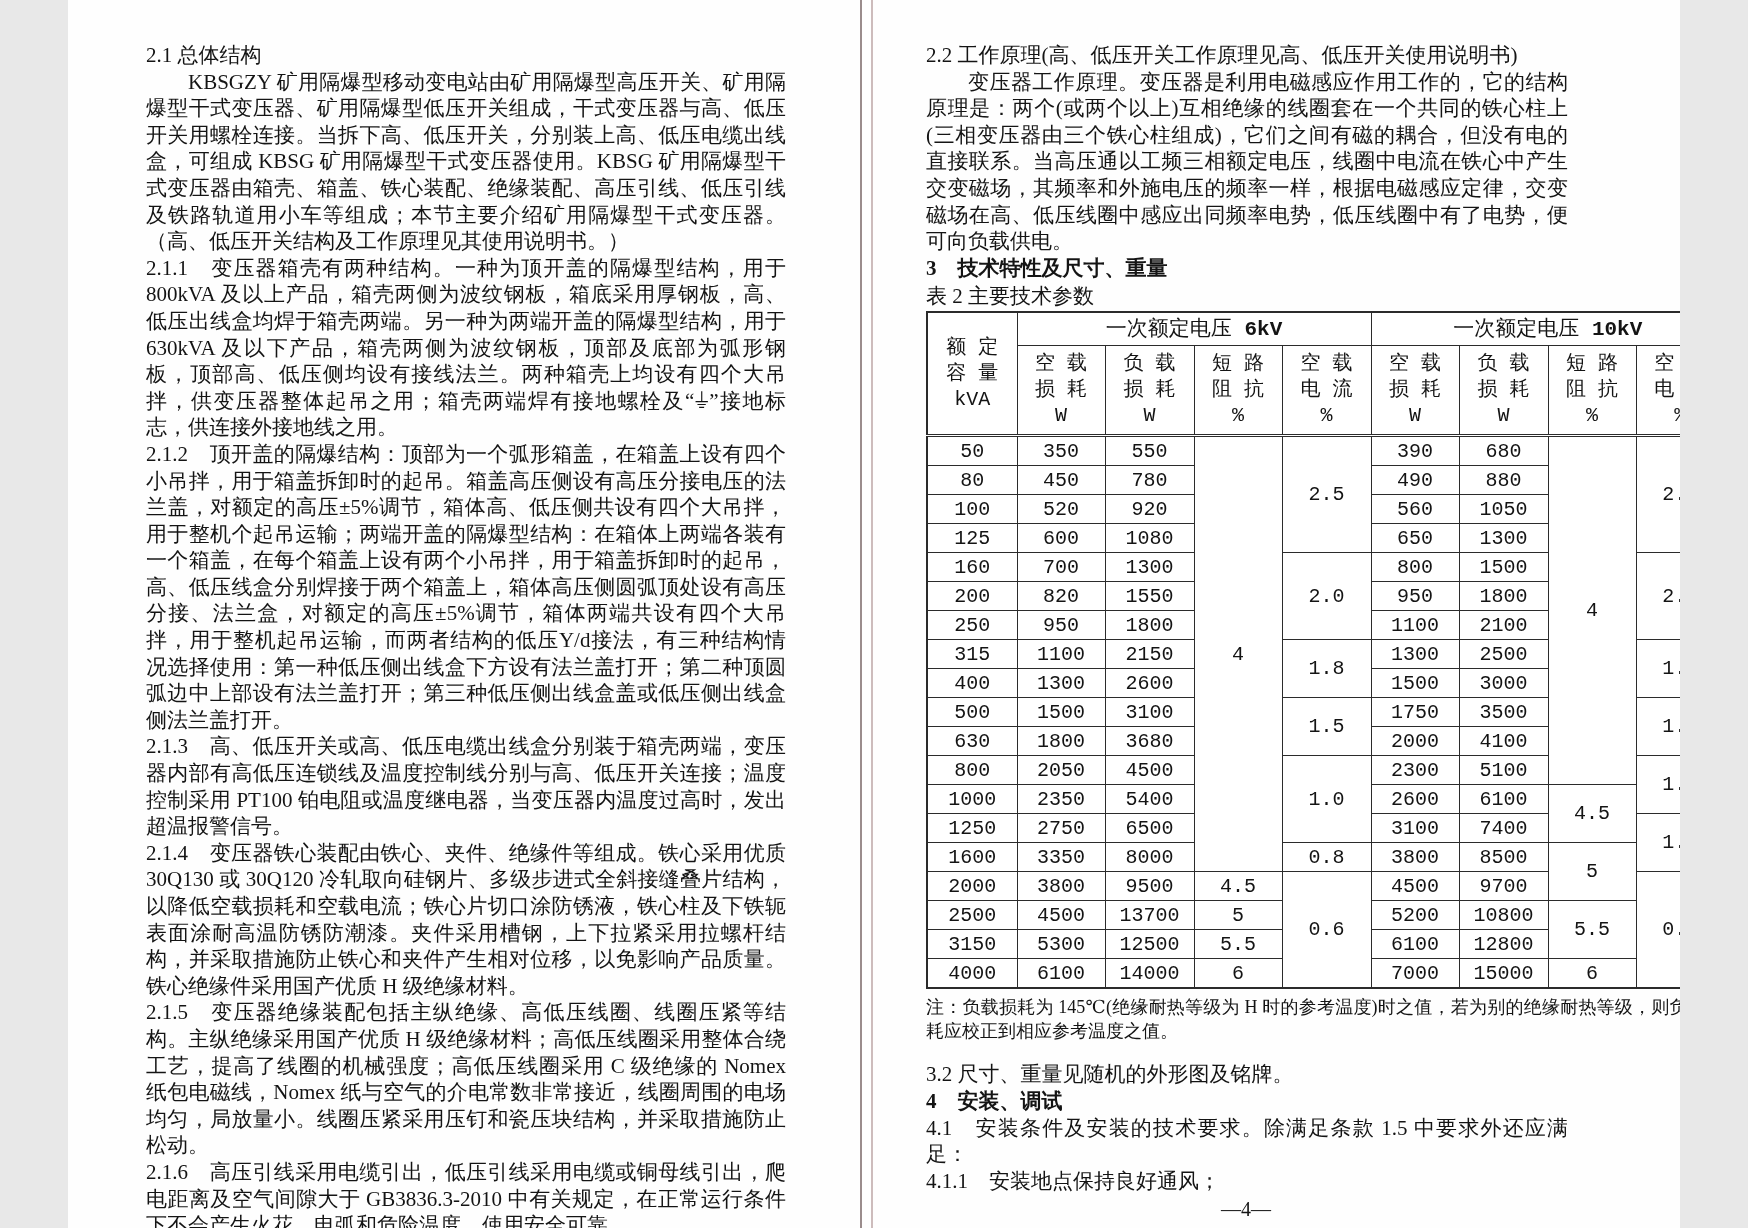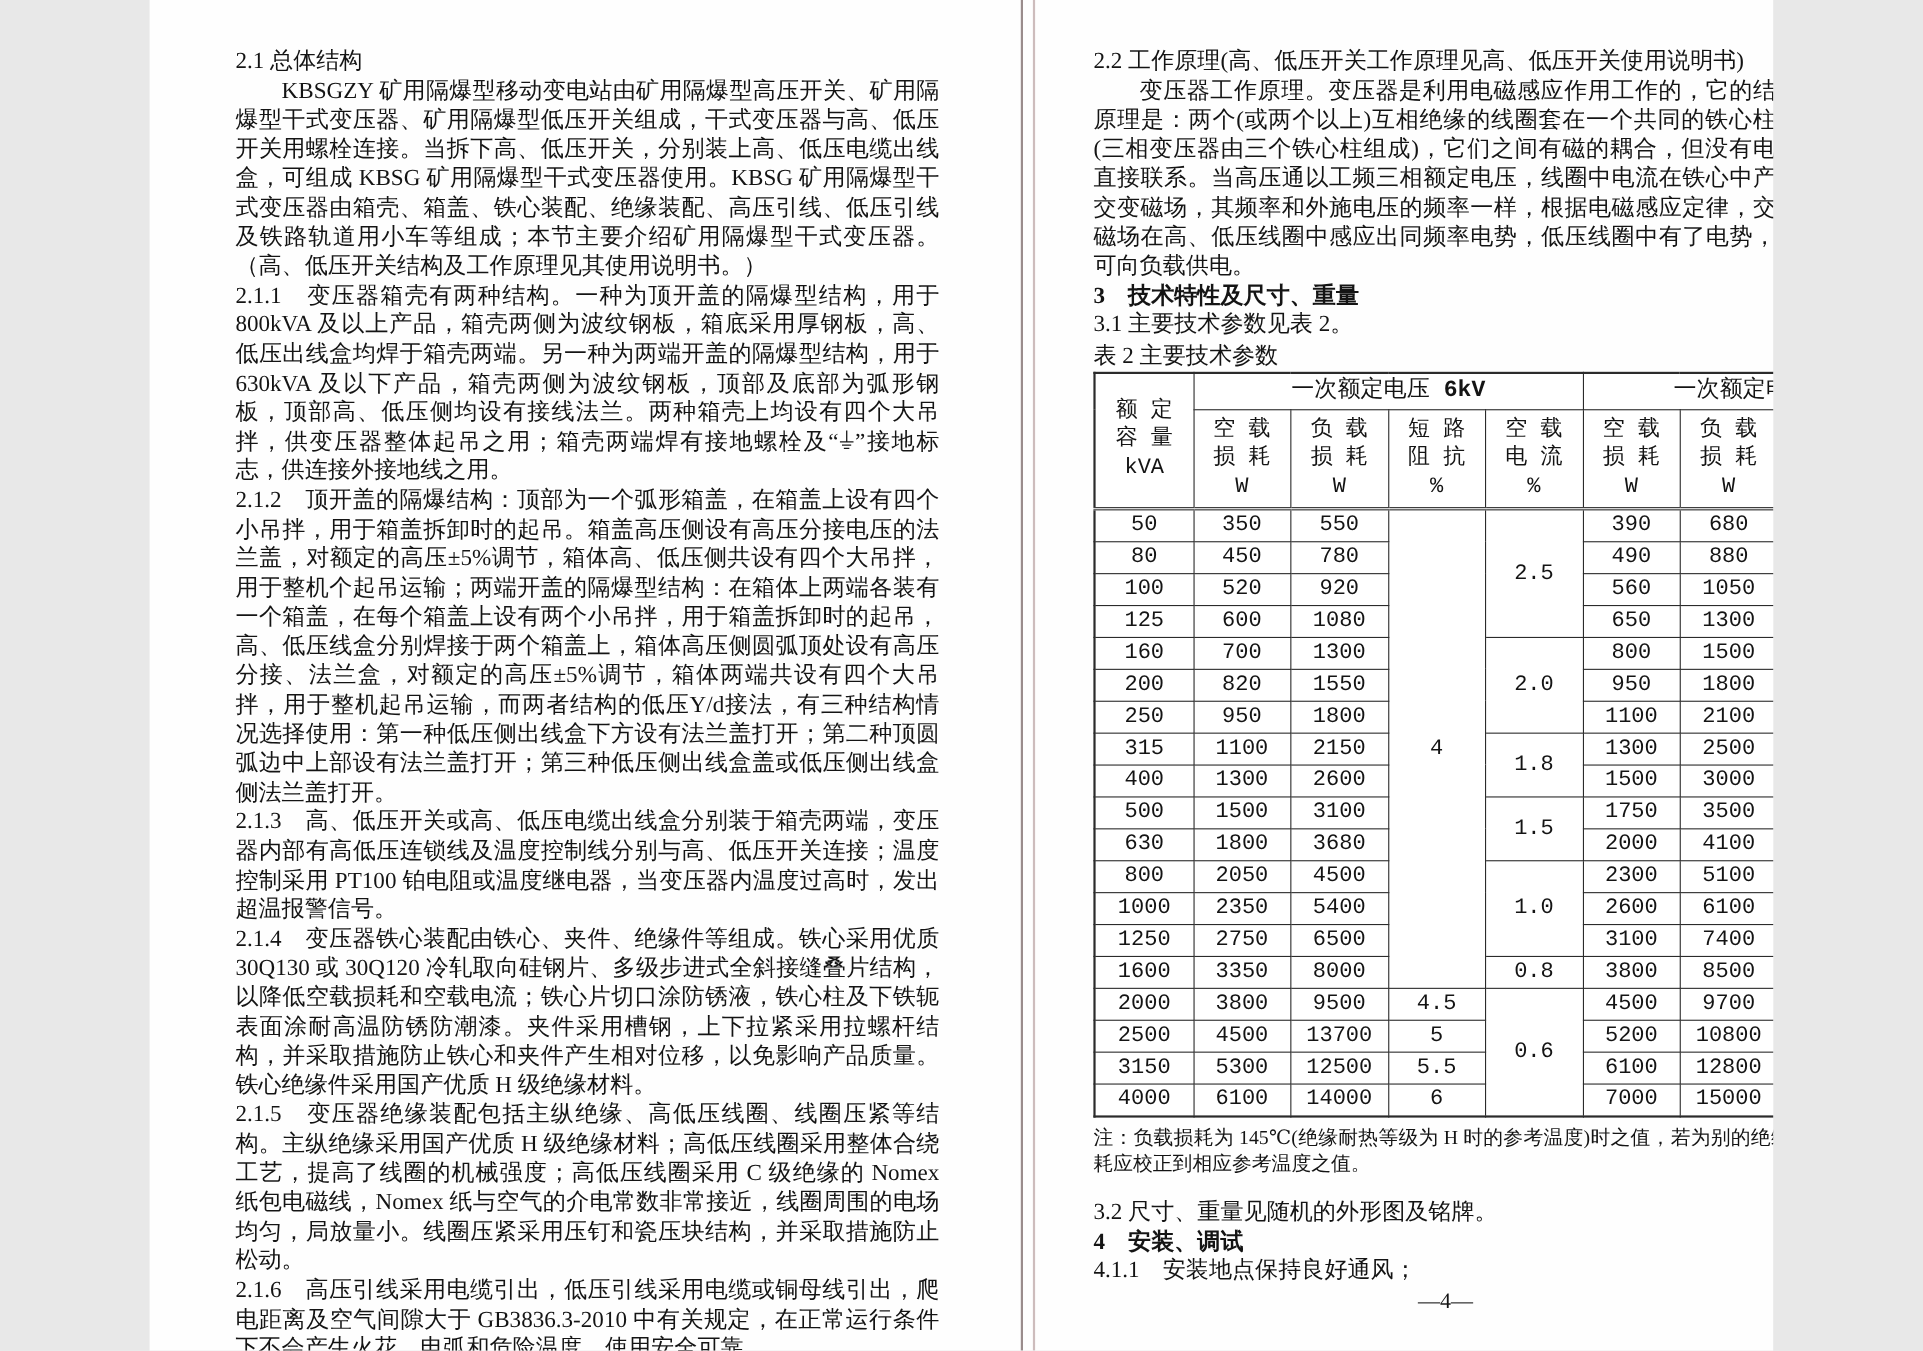--- a/index.html
+++ b/index.html
@@ -1,17 +1,17 @@
 <!DOCTYPE html>
 <html><head>
 <meta charset="utf-8">
 <style>
   html,body { margin:0; padding:0; background:#e8e8e8; }
   .sheet {
-    position:relative; width:1476px; height:1228px; margin:0 auto;
+    position:relative; width:1612px; height:1228px; margin:0 auto;
     background:#fefefe; overflow:hidden;
     font-family:"Liberation Serif","DejaVu Serif",serif; color:#141414;
   }
   .spine-a { position:absolute; top:0; bottom:0; left:792px; width:2px; background:#9a8c8c; }
   .spine-b { position:absolute; top:0; bottom:0; left:803px; width:2px; background:#cdbcbc; }
 
   .page-left  { position:absolute; left:78px;  top:42px; width:640px; }
   .page-right { position:absolute; left:858px; top:42px; width:642px; }
 
   p.para { margin:0; font-size:21px; line-height:26.6px; text-align:justify; }
@@ -54,21 +54,20 @@
     <p class="para">2.1.4　变压器铁心装配由铁心、夹件、绝缘件等组成。铁心采用优质 30Q130 或 30Q120 冷轧取向硅钢片、多级步进式全斜接缝叠片结构，以降低空载损耗和空载电流；铁心片切口涂防锈液，铁心柱及下铁轭表面涂耐高温防锈防潮漆。夹件采用槽钢，上下拉紧采用拉螺杆结构，并采取措施防止铁心和夹件产生相对位移，以免影响产品质量。铁心绝缘件采用国产优质 H 级绝缘材料。</p>
     <p class="para">2.1.5　变压器绝缘装配包括主纵绝缘、高低压线圈、线圈压紧等结构。主纵绝缘采用国产优质 H 级绝缘材料；高低压线圈采用整体合绕工艺，提高了线圈的机械强度；高低压线圈采用 C 级绝缘的 Nomex 纸包电磁线，Nomex 纸与空气的介电常数非常接近，线圈周围的电场均匀，局放量小。线圈压紧采用压钉和瓷压块结构，并采取措施防止松动。</p>
     <p class="para">2.1.6　高压引线采用电缆引出，低压引线采用电缆或铜母线引出，爬电距离及空气间隙大于 GB3836.3-2010 中有关规定，在正常运行条件下不会产生火花、电弧和危险温度，使用安全可靠。</p>
 
   </div>
 
   <div class="page-right">
     <p class="para">2.2 工作原理(高、低压开关工作原理见高、低压开关使用说明书)</p>
     <p class="para ind">变压器工作原理。变压器是利用电磁感应作用工作的，它的结构原理是：两个(或两个以上)互相绝缘的线圈套在一个共同的铁心柱上(三相变压器由三个铁心柱组成)，它们之间有磁的耦合，但没有电的直接联系。当高压通以工频三相额定电压，线圈中电流在铁心中产生交变磁场，其频率和外施电压的频率一样，根据电磁感应定律，交变磁场在高、低压线圈中感应出同频率电势，低压线圈中有了电势，便可向负载供电。</p>
     <p class="para bold-head">3　技术特性及尺寸、重量</p>
-    <p class="para">3.1 主要技术参数见表 2。</p>
     <p class="caption">表 2 主要技术参数</p>
 
     <table class="params">
       <colgroup>
         <col style="width:90px">
           <col style="width:88px">
           <col style="width:89px">
         <col style="width:88px">
           <col style="width:89px">
           <col style="width:88px">
@@ -248,16 +247,17 @@
             <td>7000</td>
             <td>15000</td>
             <td rowspan="1">6</td>
           </tr>
         </tbody>
     </table>
 
     <p class="note">注：负载损耗为 145℃(绝缘耐热等级为 H 时的参考温度)时之值，若为别的绝缘耐热等级，则负载损耗应校正到相应参考温度之值。</p>
     <p class="para">3.2 尺寸、重量见随机的外形图及铭牌。</p>
     <p class="para bold-head">4　安装、调试</p>
+    <p class="para">4.1　安装条件及安装的技术要求。除满足条款 1.5 中要求外还应满足：</p>
     <p class="para">4.1.1　安装地点保持良好通风；</p>
     <div class="pageno pageno-r">—4—</div>
   </div>
 </div>
 
 </body></html>

